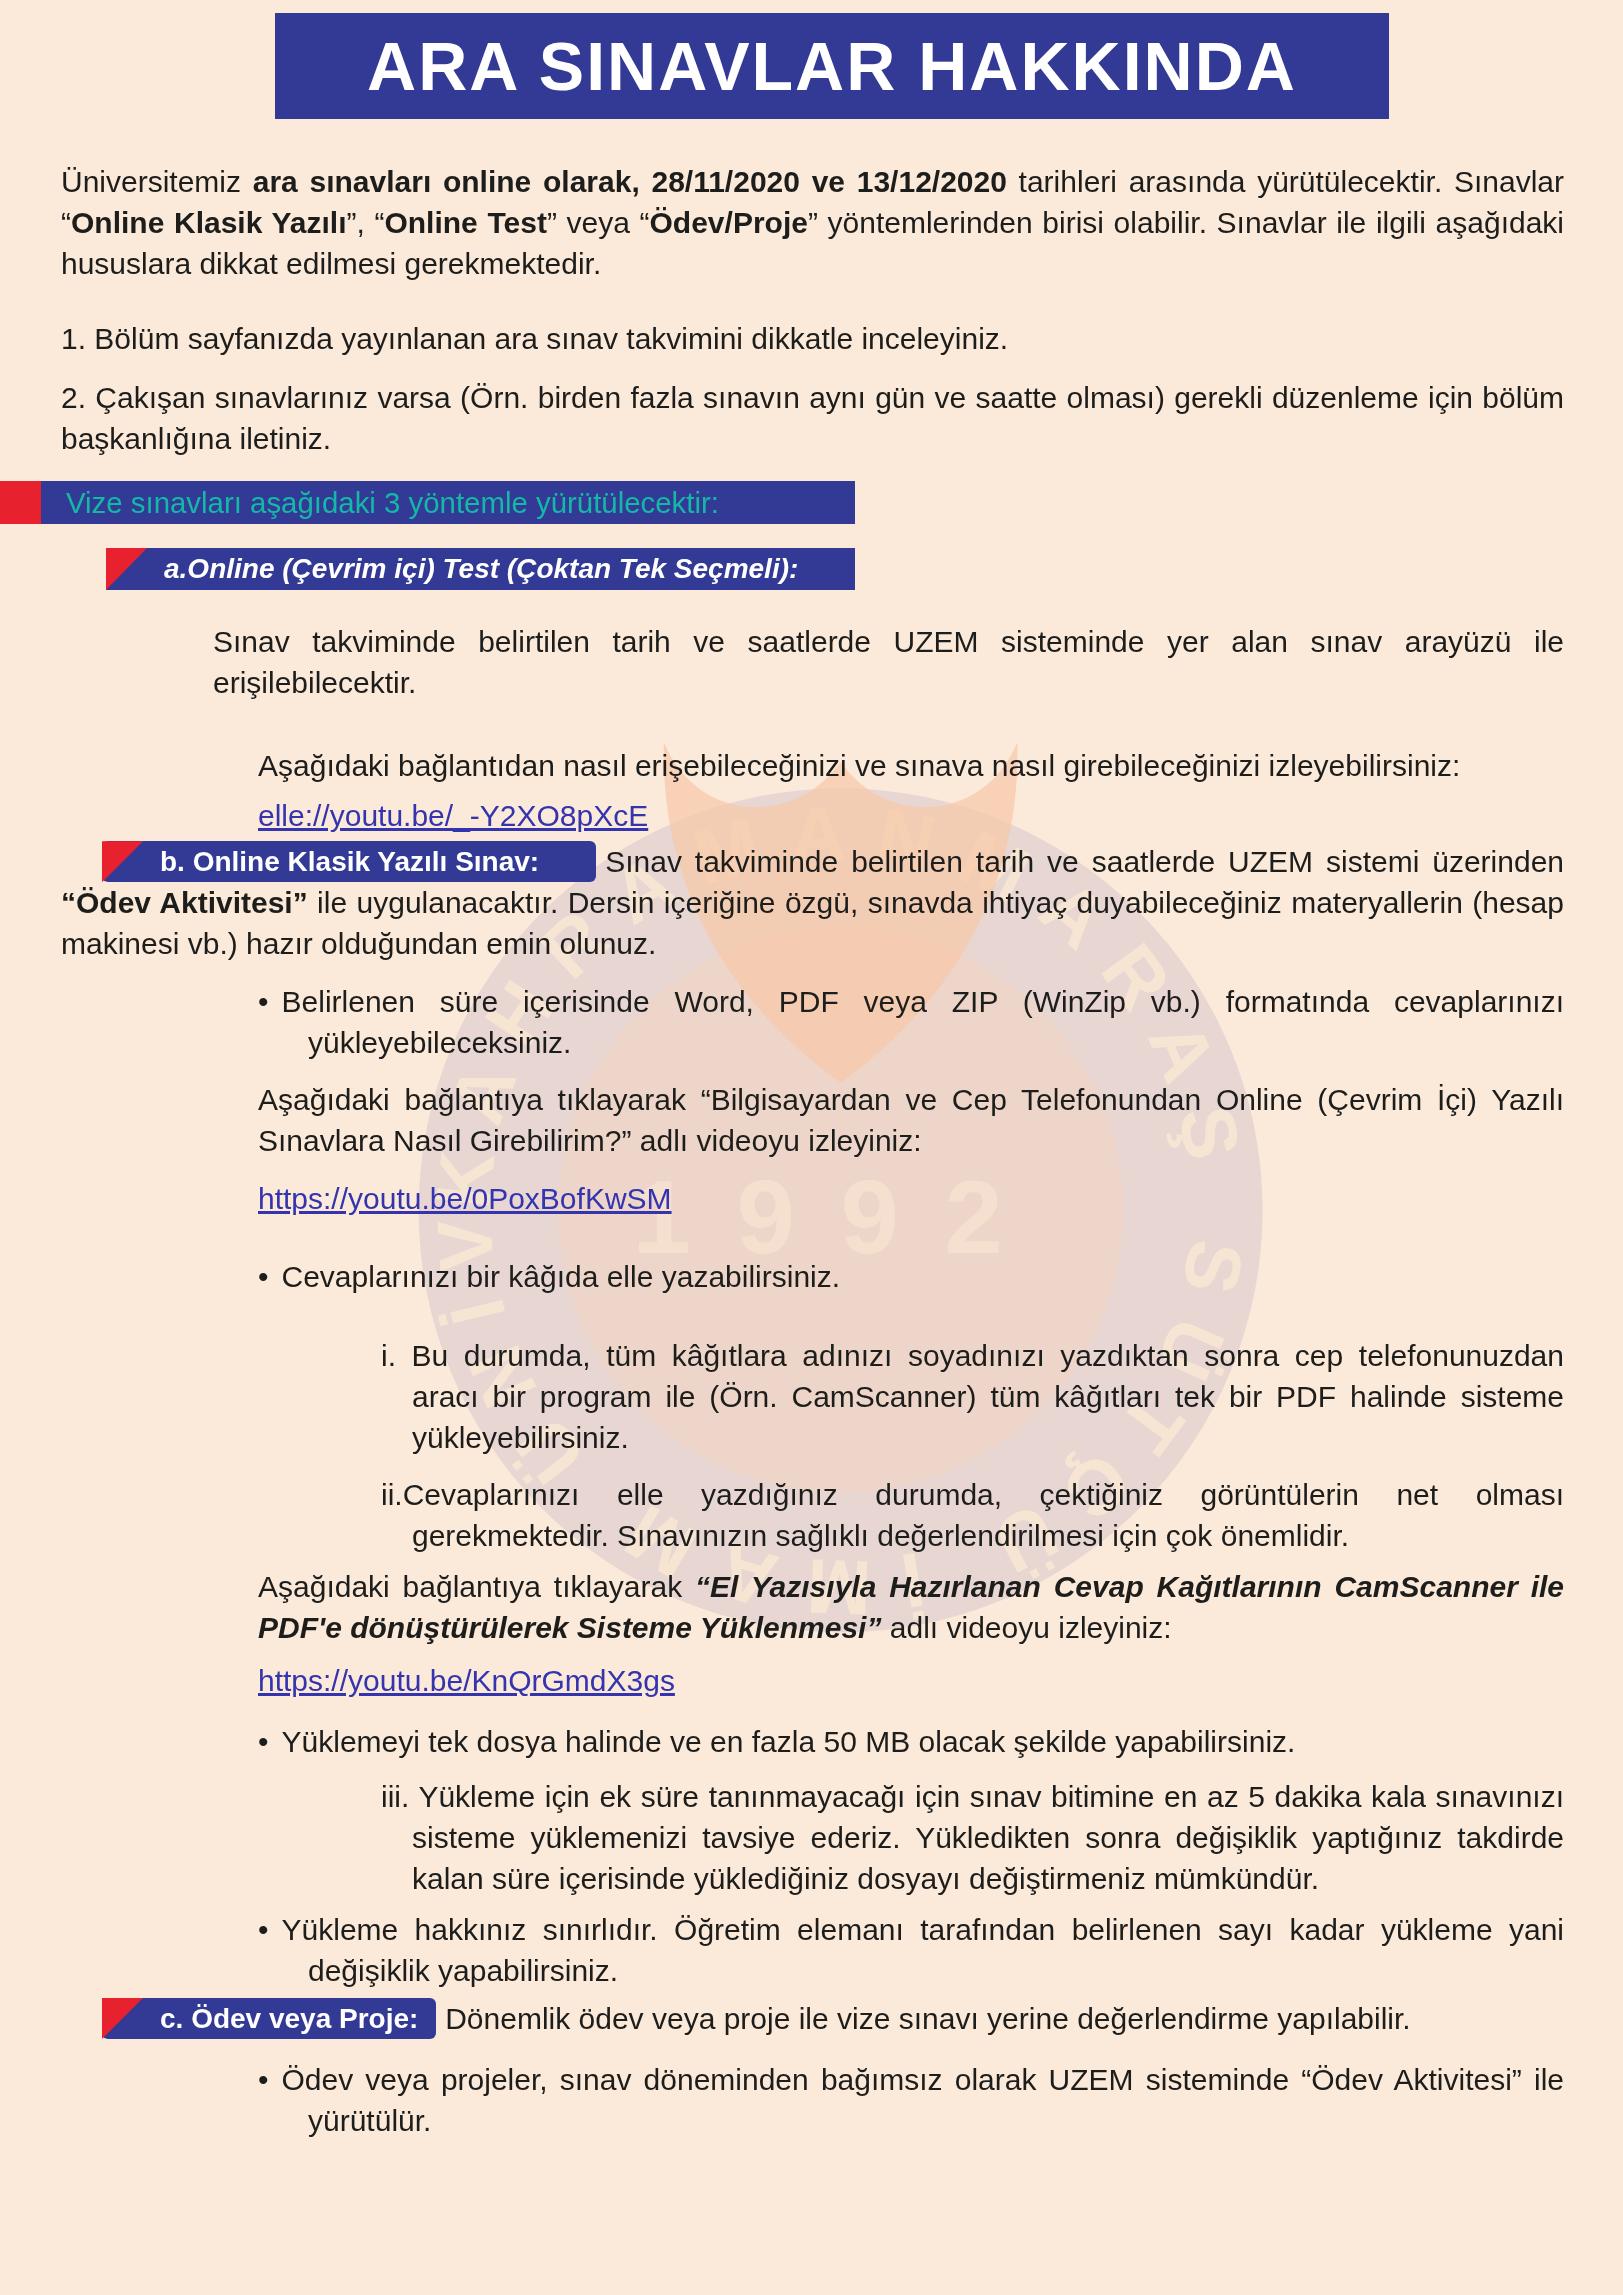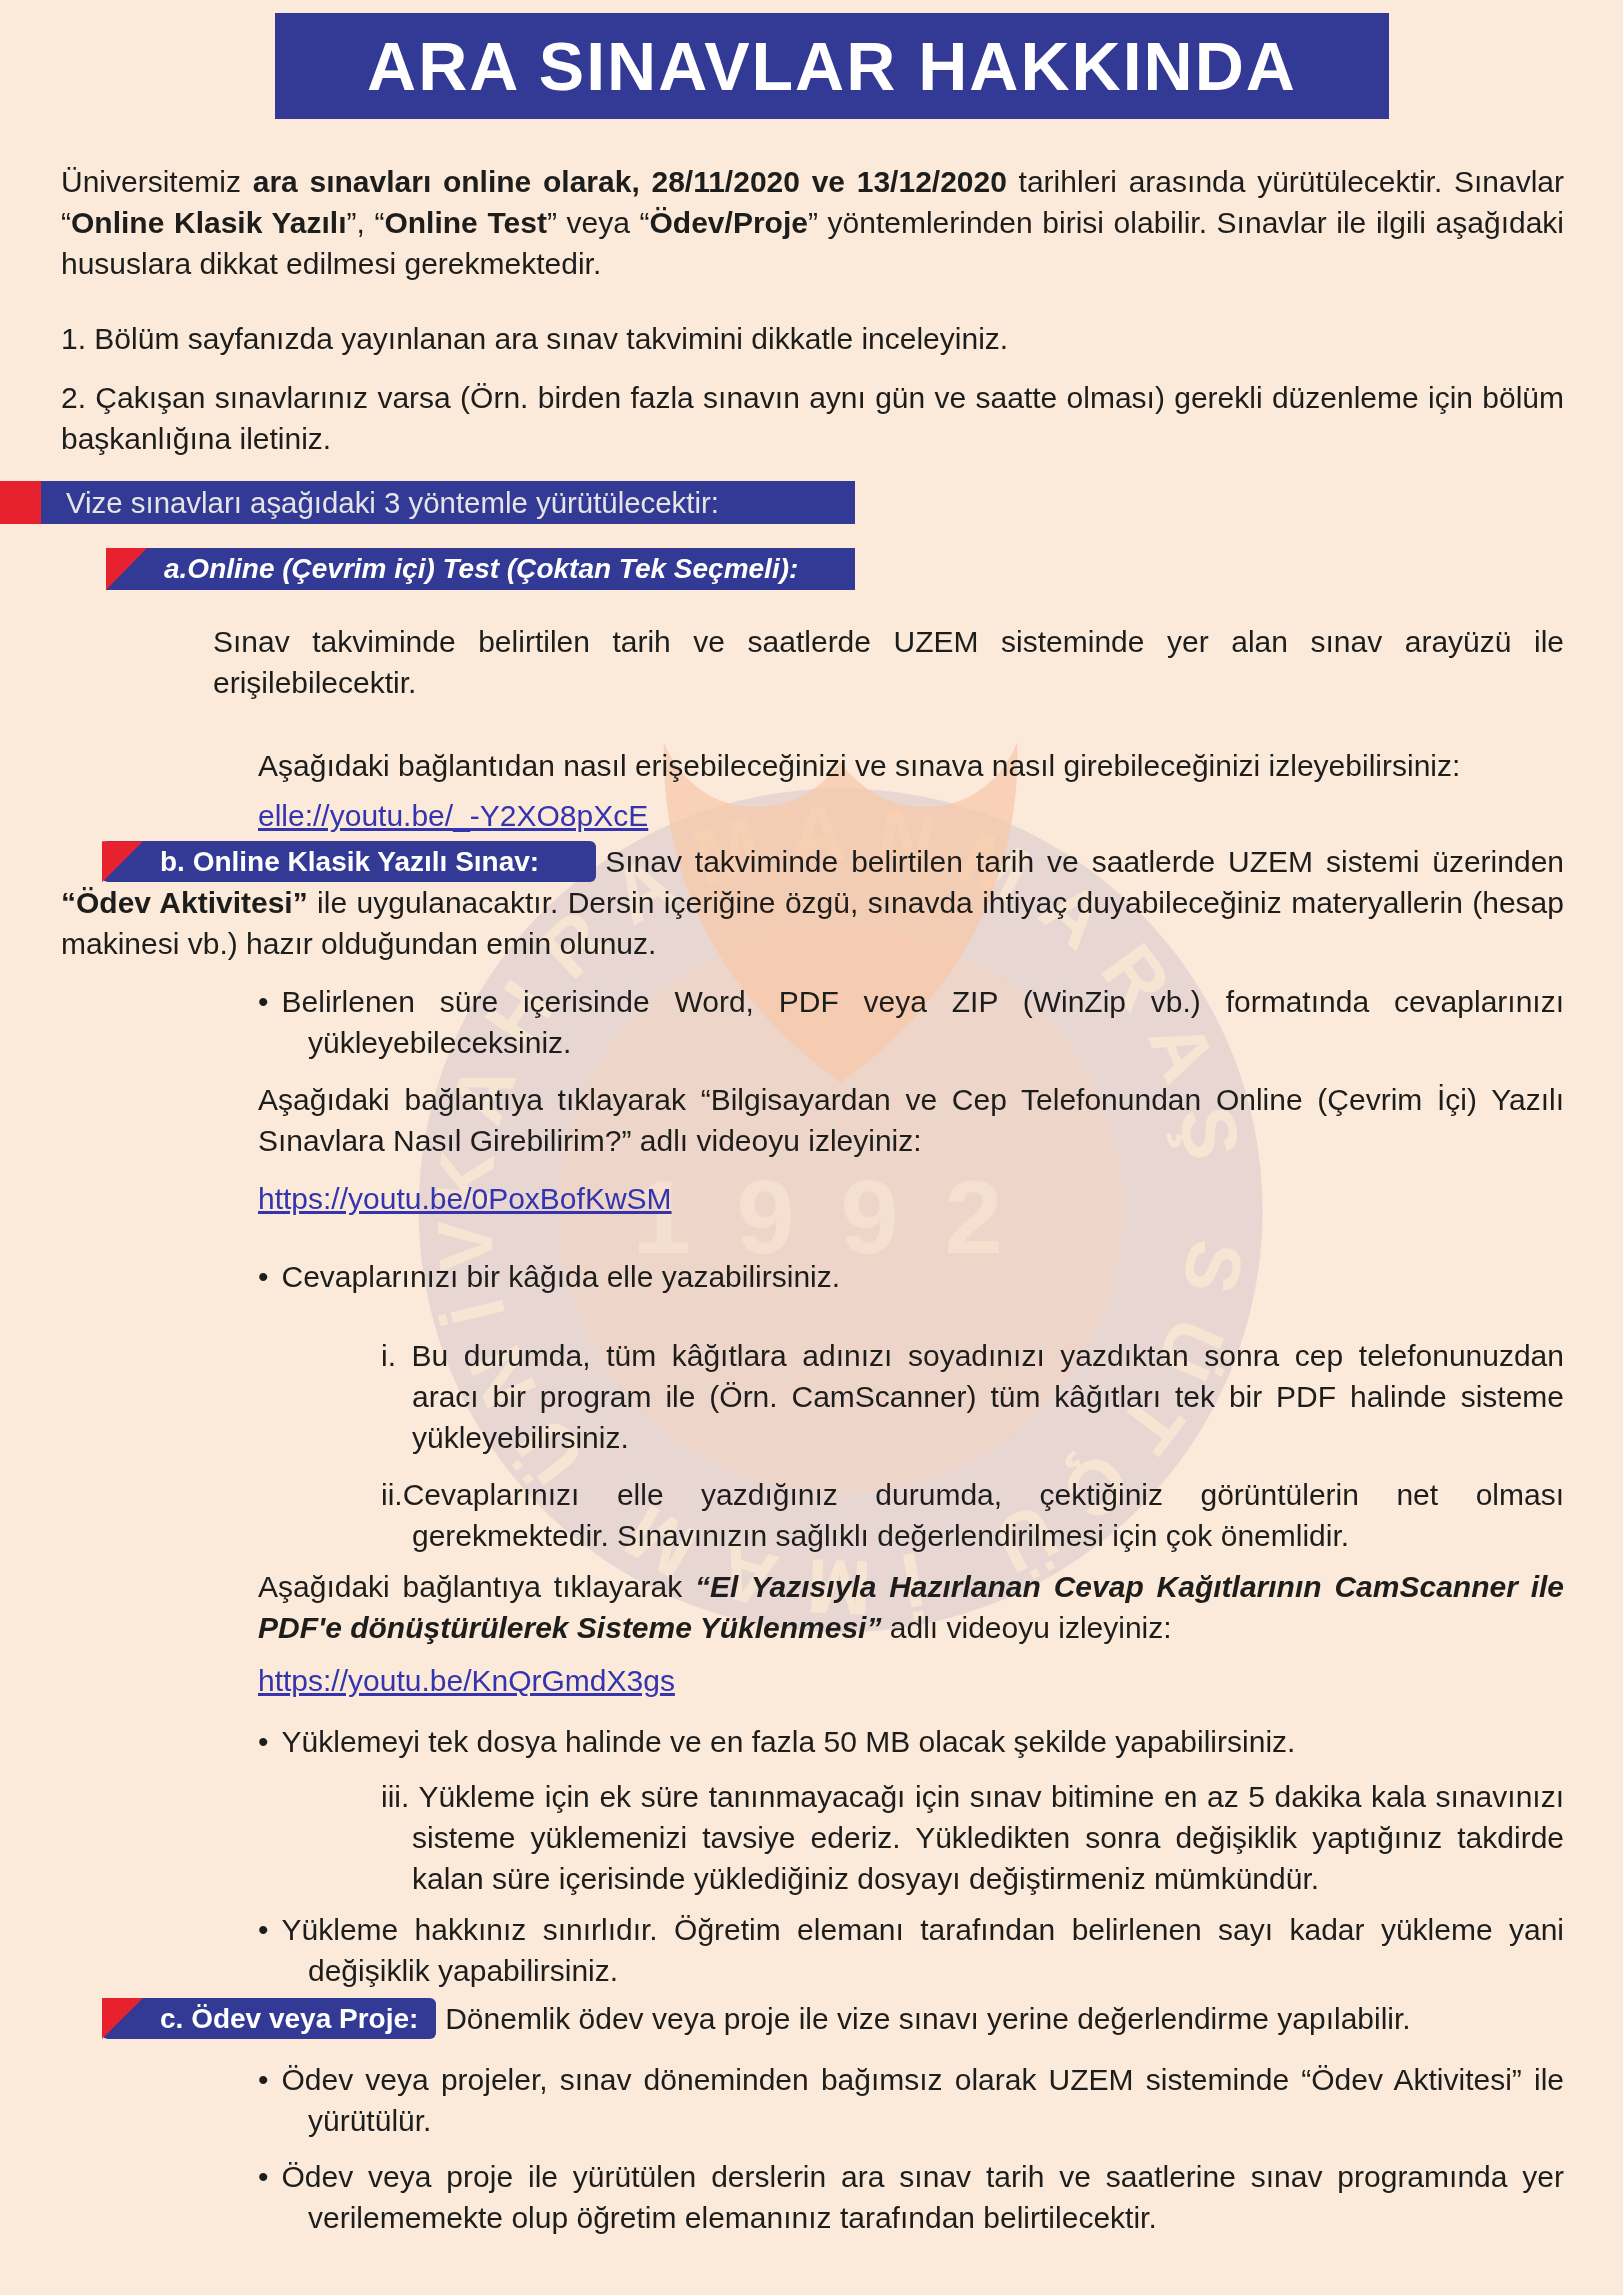--- a/index.html
+++ b/index.html
@@ -17,21 +17,21 @@
   .bd{font-weight:bold;}
   .bi{font-weight:bold;font-style:italic;}
   .title-banner{
     margin:13px 0 0 275px;width:1114px;height:106px;background:#333a95;
     display:flex;align-items:center;justify-content:center;
     color:#ffffff;font-weight:bold;font-size:68px;letter-spacing:2px;white-space:nowrap;
   }
   .body-block{margin-left:61px;margin-right:59px;}
   .vize-banner{
     margin:21.6px 0 0 0;width:855px;height:43px;background:#333a95;
-    display:flex;align-items:center;color:#e5e5e5;font-size:29.4px;white-space:nowrap;
+    display:flex;align-items:center;color:#14b8a6;font-size:29.4px;white-space:nowrap;
   }
   .vize-banner .red-block{width:41px;height:100%;background:#e8212e;flex:none;margin-right:25px;}
   .sec-head{
     height:42px;background:#333a95;display:flex;align-items:center;
     color:#ffffff;font-weight:bold;font-size:28px;white-space:nowrap;
   }
   .sec-head .red-tri{width:41px;height:100%;background:#e8212e;clip-path:polygon(0 0,100% 0,0 100%);flex:none;}
   .sec-head .lbl{padding-left:17px;padding-right:13px;text-indent:0;}
   .sec-head-a{margin:24px 0 0 106px;width:749px;font-style:italic;}
   .float-head{float:left;height:41px;margin:0 9.2px 0 41px;border-radius:6px;}
@@ -138,16 +138,15 @@
 
   <p class="ind-sub j blt mt-bullet4"><span class="glyph">•</span><span>Yükleme hakkınız sınırlıdır. Öğretim elemanı tarafından belirlenen sayı kadar yükleme yani değişiklik yapabilirsiniz.</span></p>
 
   <p class="body-block mt-secc"><span class="sec-head float-head sec-head-c">
         <span class="red-tri"></span>
         <span class="lbl">c. Ödev veya Proje:</span>
       </span><span>Dönemlik ödev veya proje ile vize sınavı yerine değerlendirme yapılabilir.</span></p>
 
   <p class="ind-sub j blt mt-bullet5"><span class="glyph">•</span><span>Ödev veya projeler, sınav döneminden bağımsız olarak UZEM sisteminde “Ödev Aktivitesi” ile yürütülür.</span></p>
 
-  <p class="ind-sub j blt mt-bullet6"><span class="glyph">•</span><span>Ödev veya proje ile yürütülen derslerin ara sınav tarih ve saatlerine sınav programında yer verilememekte olup öğretim elemanınız tarafından belirtilecektir.</span></p>
 
 </div>
 
 
 </body></html>

